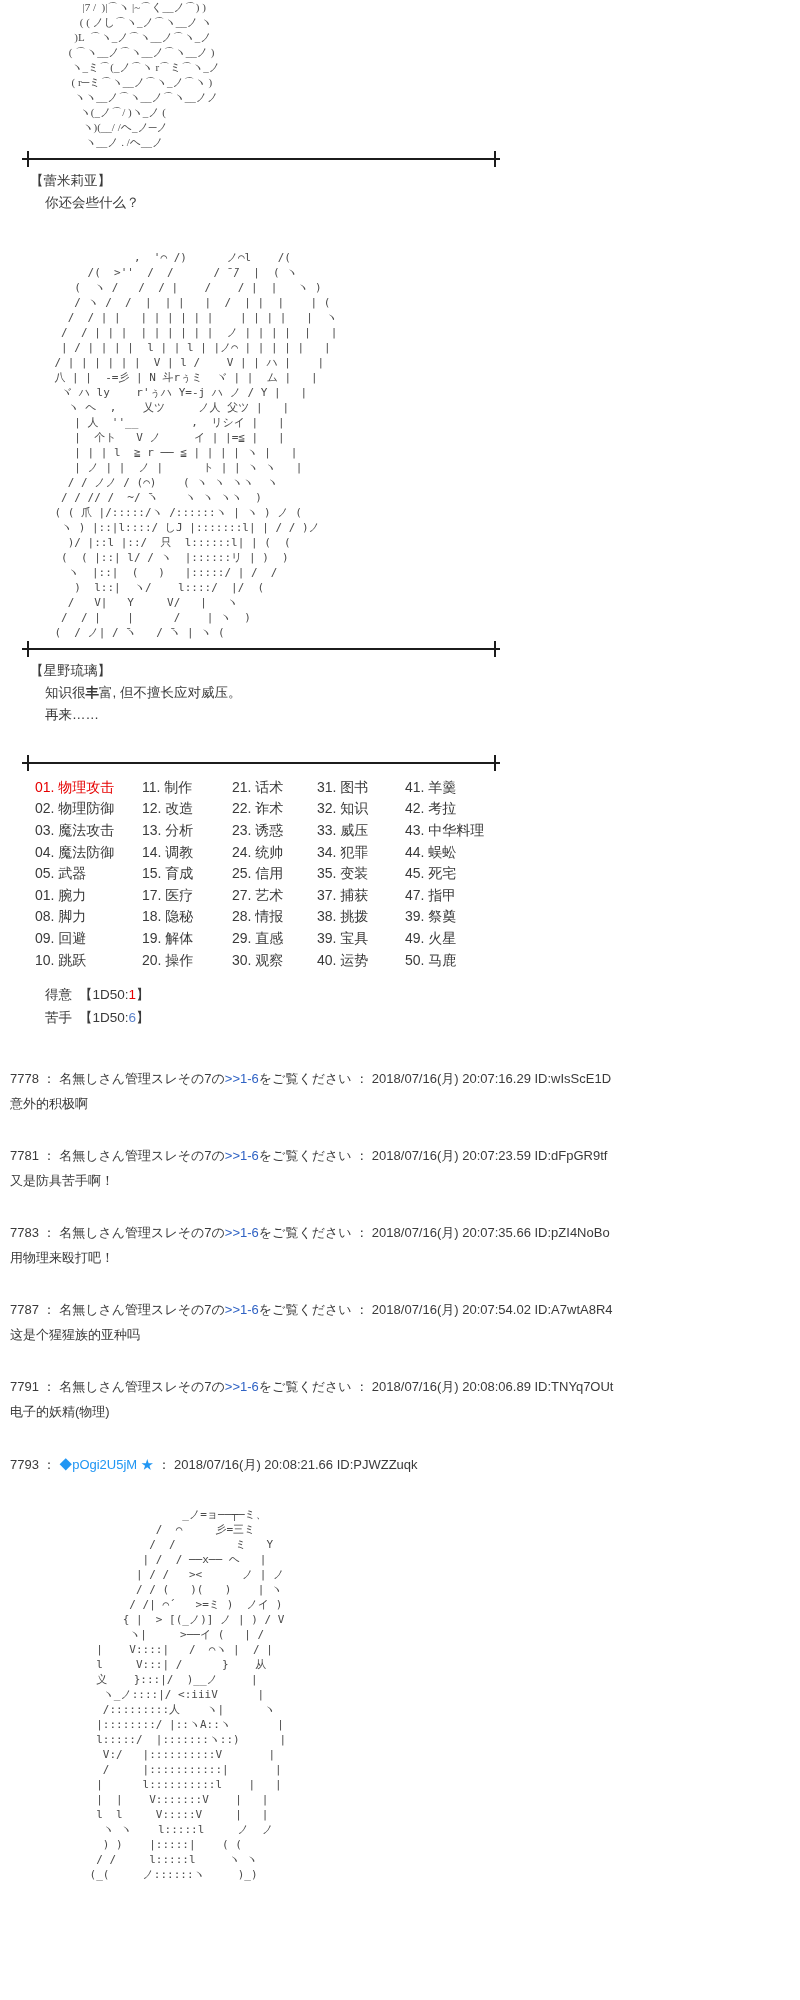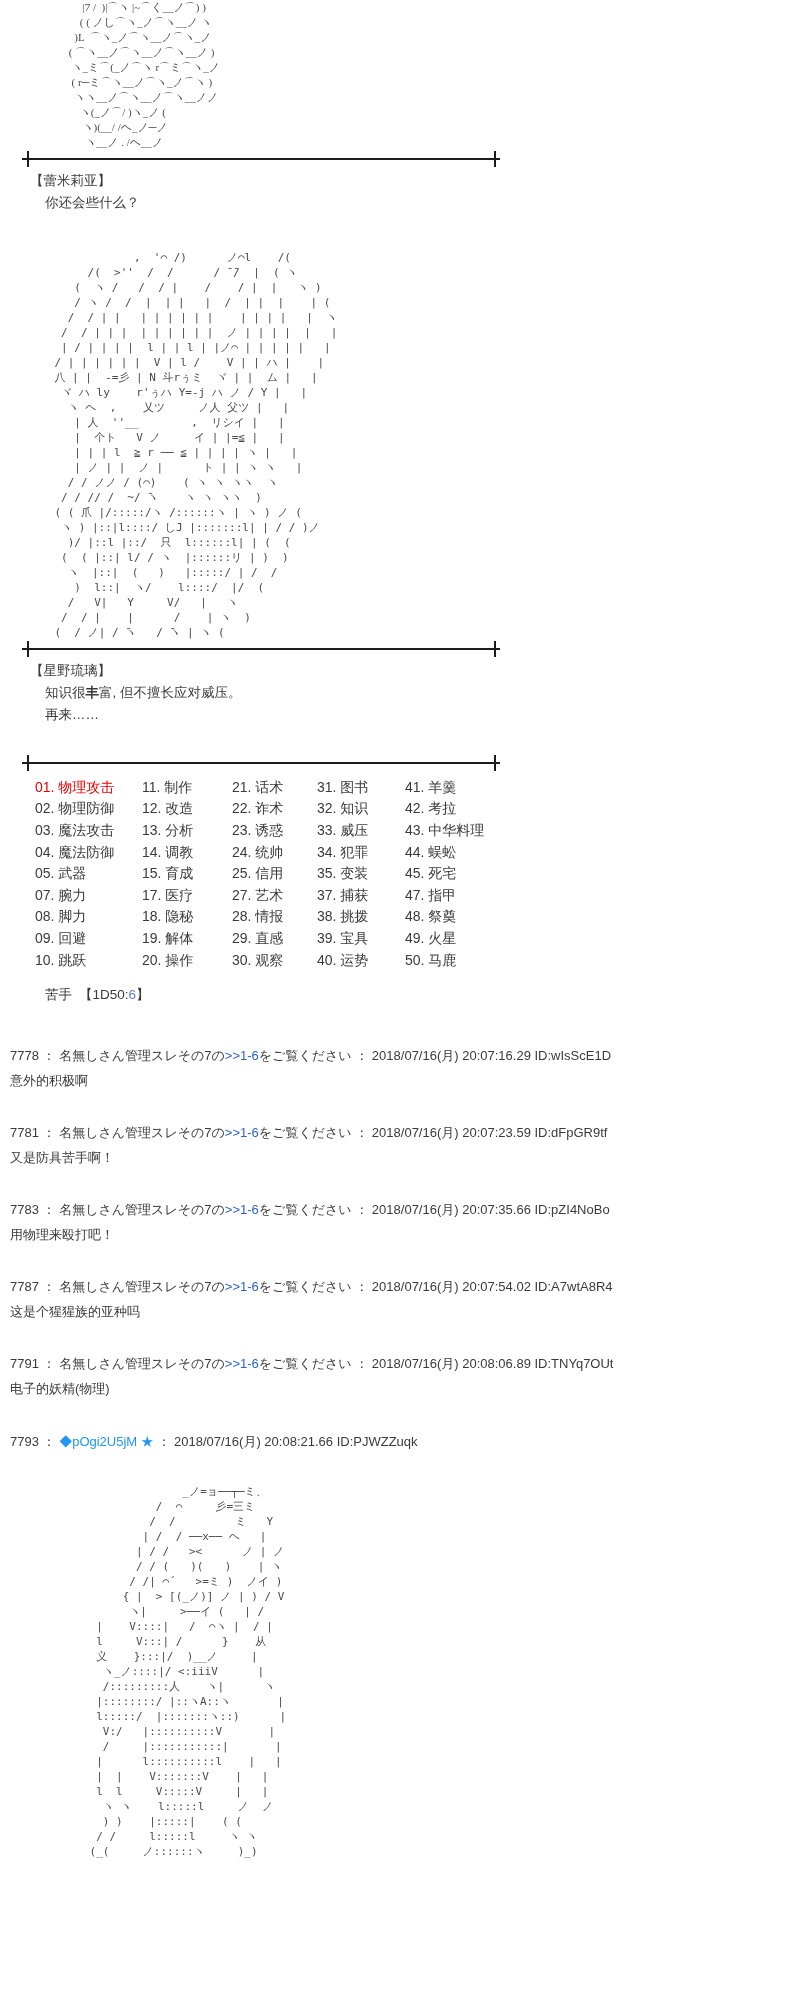--- a/index.html
+++ b/index.html
@@ -158,50 +158,53 @@
       <span class="skill-cell col4">44. 蜈蚣</span>
     </div>
     <div class="skill-row">
       <span class="skill-cell col0">05. 武器</span>
       <span class="skill-cell col1">15. 育成</span>
       <span class="skill-cell col2">25. 信用</span>
       <span class="skill-cell col3">35. 变装</span>
       <span class="skill-cell col4">45. 死宅</span>
     </div>
     <div class="skill-row">
-      <span class="skill-cell col0">07. 腕力</span>
+      <span class="skill-cell col0">01. 腕力</span>
       <span class="skill-cell col1">17. 医疗</span>
       <span class="skill-cell col2">27. 艺术</span>
       <span class="skill-cell col3">37. 捕获</span>
       <span class="skill-cell col4">47. 指甲</span>
     </div>
     <div class="skill-row">
       <span class="skill-cell col0">08. 脚力</span>
       <span class="skill-cell col1">18. 隐秘</span>
       <span class="skill-cell col2">28. 情报</span>
       <span class="skill-cell col3">38. 挑拨</span>
-      <span class="skill-cell col4">48. 祭奠</span>
+      <span class="skill-cell col4">39. 祭奠</span>
     </div>
     <div class="skill-row">
       <span class="skill-cell col0">09. 回避</span>
       <span class="skill-cell col1">19. 解体</span>
       <span class="skill-cell col2">29. 直感</span>
       <span class="skill-cell col3">39. 宝具</span>
       <span class="skill-cell col4">49. 火星</span>
     </div>
     <div class="skill-row">
       <span class="skill-cell col0">10. 跳跃</span>
       <span class="skill-cell col1">20. 操作</span>
       <span class="skill-cell col2">30. 观察</span>
       <span class="skill-cell col3">40. 运势</span>
       <span class="skill-cell col4">50. 马鹿</span>
     </div>
   </div>
 
 <div class="dice">
+  <div>
+    <span>得意</span><span class="roll"><span>【1D50:</span><span class="val-red">1</span><span>】</span></span>
+  </div>
   <div>
     <span>苦手</span><span class="roll"><span>【1D50:</span><span class="val-blue">6</span><span>】</span></span>
   </div>
 </div>
 
 <div class="posts">
     <div class="post">
       <div class="post-header"><span class="post-no">7778 ： </span><span class="post-name">名無しさん管理スレその7の</span><span class="anchor-link">&gt;&gt;1-6</span><span class="post-name">をご覧ください</span><span class="post-meta"> ： 2018/07/16(月) 20:07:16.29 ID:wIsScE1D</span></div>
       <div class="post-comment">意外的积极啊</div>
     </div>

